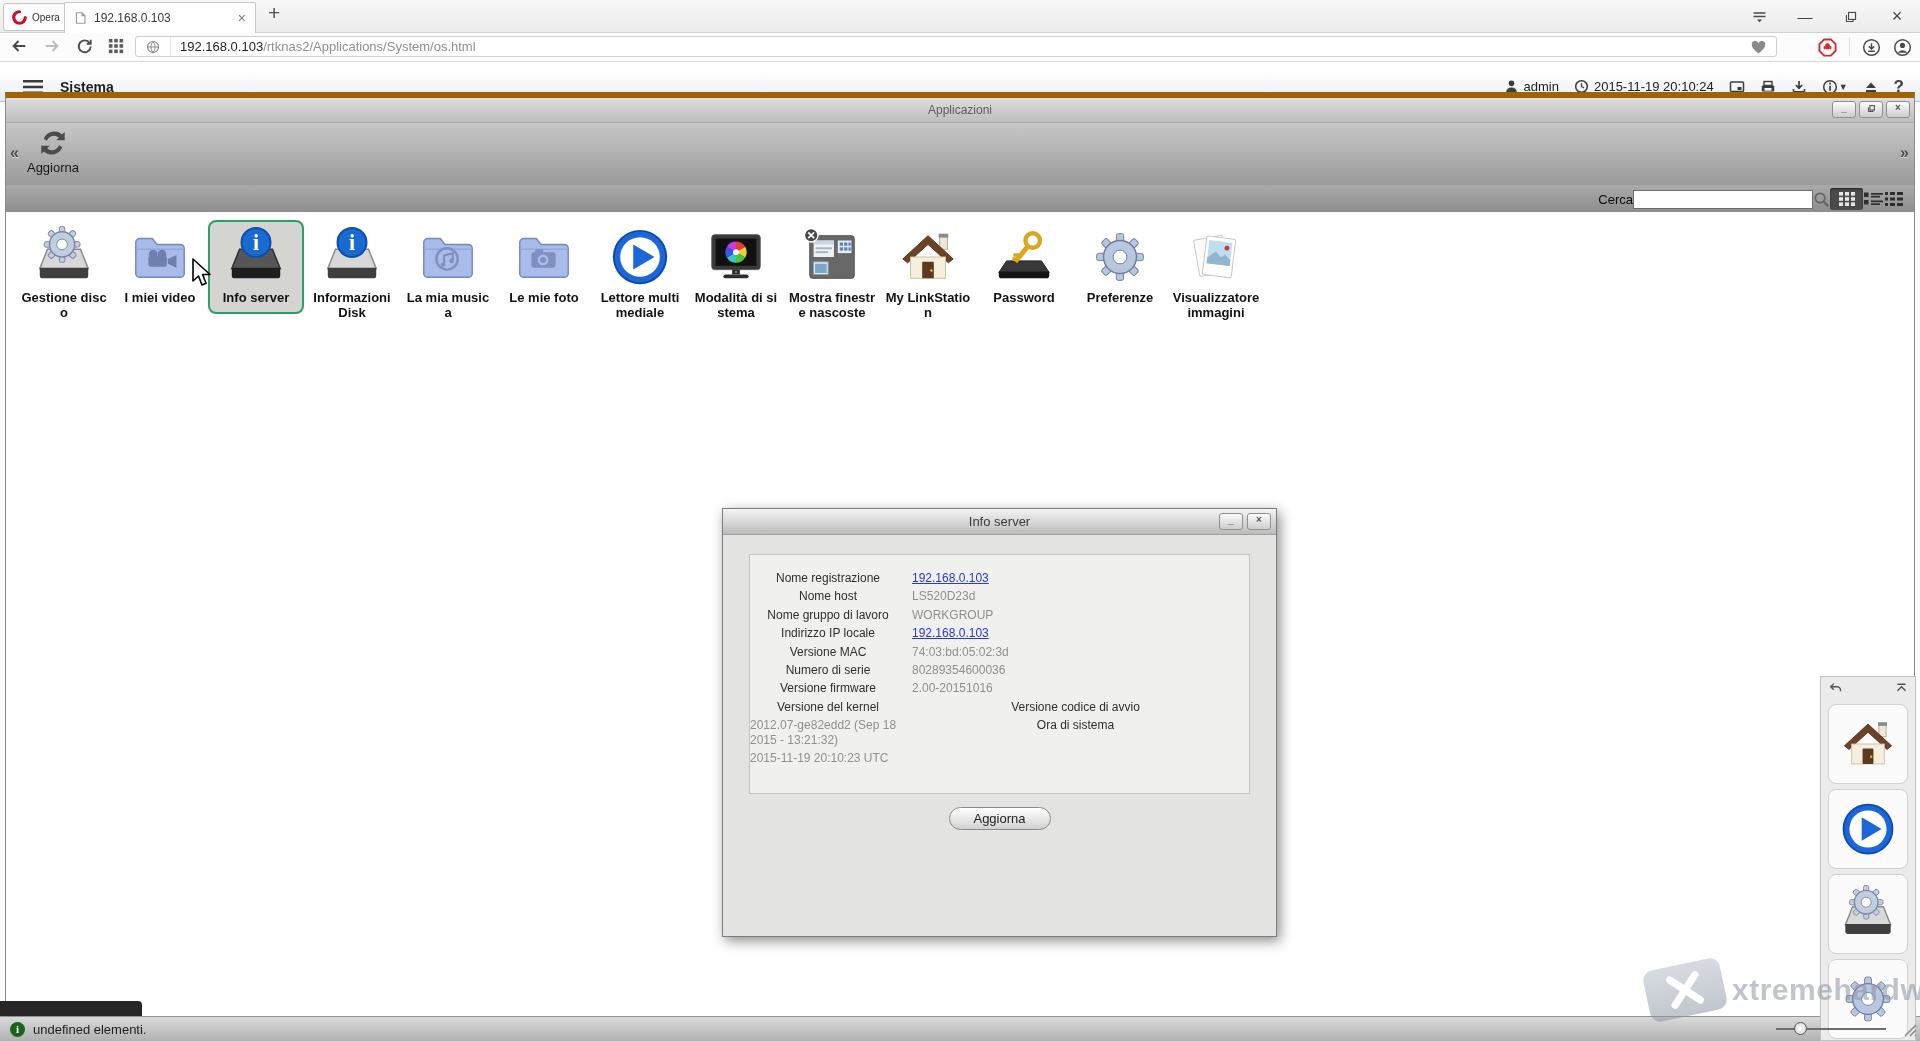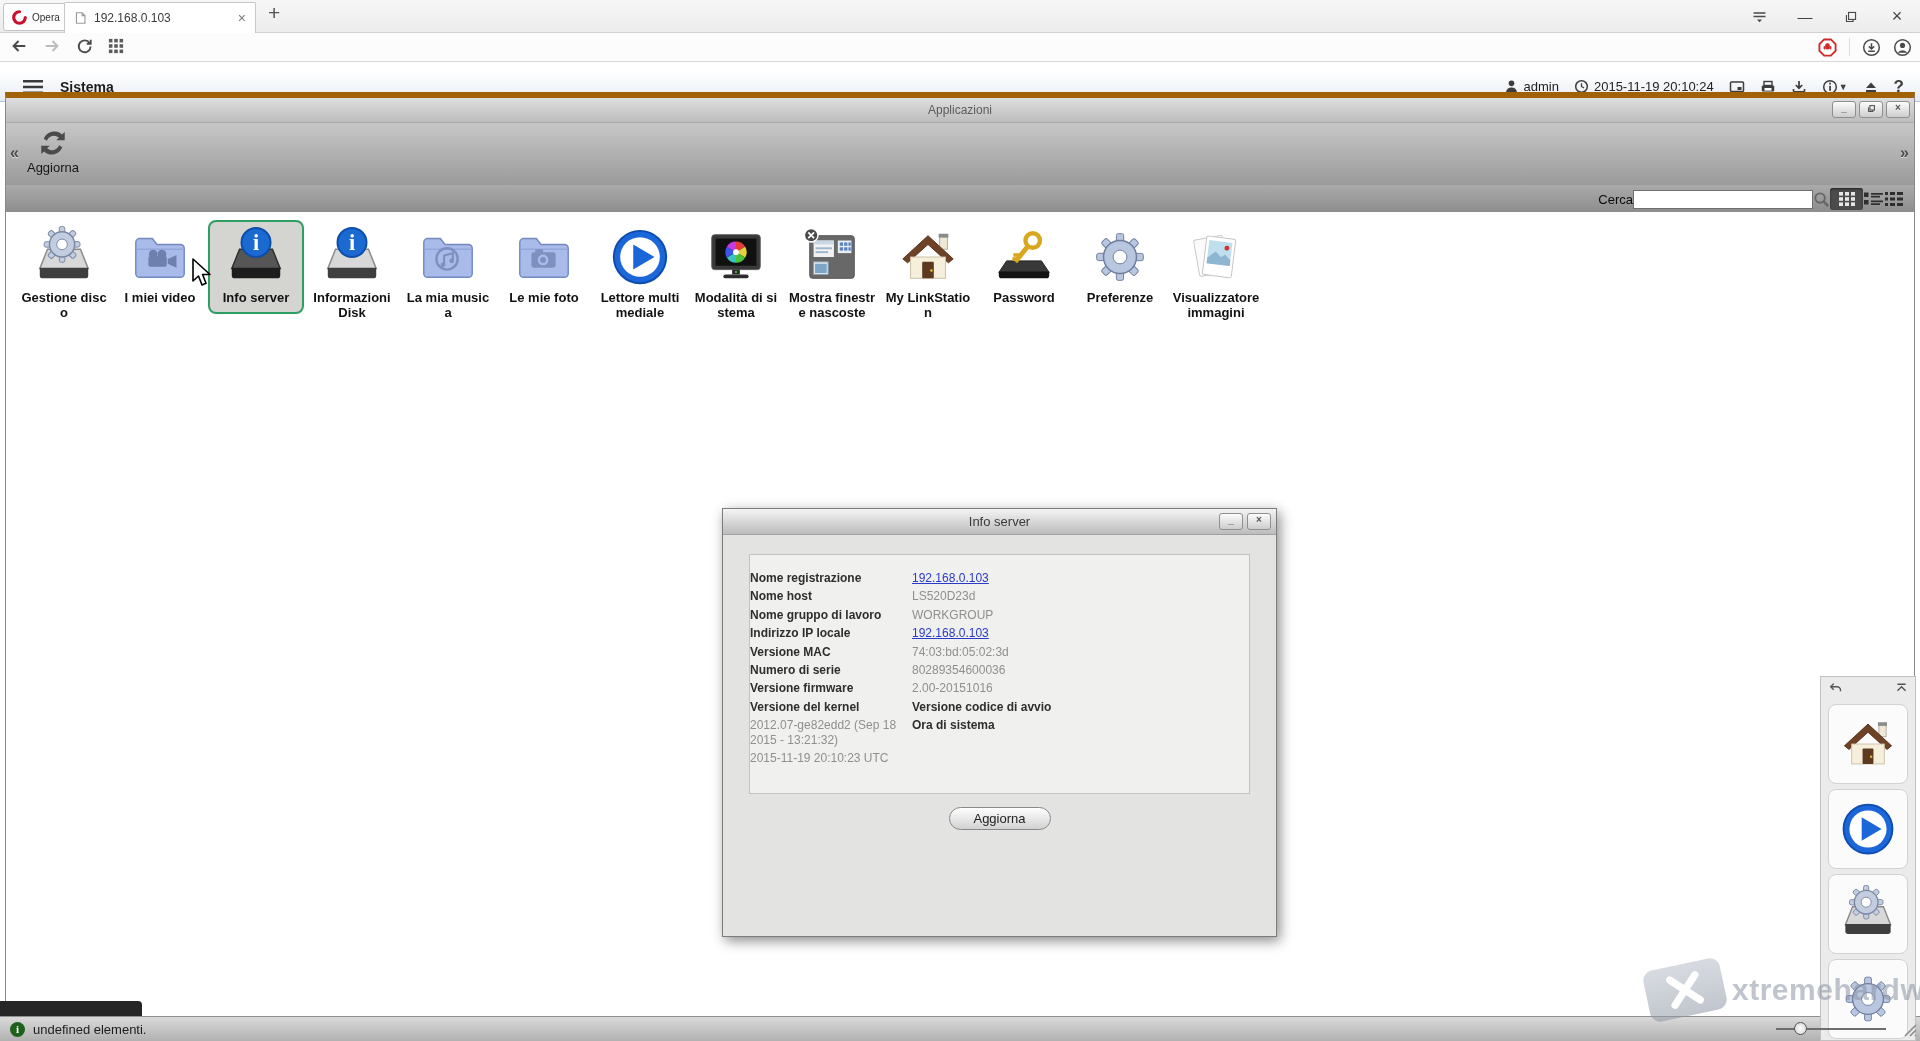--- a/index.html
+++ b/index.html
@@ -72,21 +72,21 @@
 
   
   .dialog{position:absolute;left:722px;top:508px;width:553px;height:427px;background:#e3e3e1;
           border:1px solid #7c7c7c;box-shadow:3px 4px 12px rgba(0,0,0,.45);z-index:5}
   .dlg-title{height:25px;background:linear-gradient(#f4f4f4,#bcbcbc);border-bottom:1px solid #a0a0a0;
              text-align:center;line-height:25px;font-size:13px;color:#3a3a3a;position:relative}
   .dlg-btns{position:absolute;right:5px;top:4px;display:flex;gap:4px}
   .dlg-box{position:absolute;left:26px;top:45px;width:501px;height:240px;background:#f0f0ee;
            border:1px solid #c2c2c0;box-sizing:border-box;padding:16px 10px 0 0}
   .rows{display:grid;grid-template-columns:156px 1fr;column-gap:6px;row-gap:4px;font-size:12px;line-height:1.2}
-  .d-label{text-align:left;font-weight:bold;color:#2e2e2e}
+  .d-label{text-align:center;font-weight:normal;color:#2e2e2e}
   .d-value{color:#8f8f8f}
   .d-value a{color:var(--link,#2a3bc8)}
   .dlg-btn{position:absolute;left:50%;transform:translateX(-50%);top:298px;width:102px;height:23px;
            border:1px solid #8a8a8a;border-radius:12px;background:linear-gradient(#ffffff,#d2d2d2);
            font-size:13px;color:#222;text-align:center;line-height:21px;box-sizing:border-box}
 
   
   .dock{position:absolute;right:4px;top:676px;width:96px;bottom:0;background:#ebebeb;
         border:1px solid #c2c2c2;z-index:7;box-sizing:border-box}
   .dock-head{height:22px;position:relative}
@@ -182,20 +182,34 @@
               <rect x="1" y="1" width="4" height="4"></rect>
               <rect x="7" y="1" width="4" height="4"></rect>
               <rect x="13" y="1" width="4" height="4"></rect>
               <rect x="1" y="7" width="4" height="4"></rect>
               <rect x="7" y="7" width="4" height="4"></rect>
               <rect x="13" y="7" width="4" height="4"></rect>
               <rect x="1" y="13" width="4" height="4"></rect>
               <rect x="7" y="13" width="4" height="4"></rect>
               <rect x="13" y="13" width="4" height="4"></rect>
             </g>
+          </svg>
+      </span>
+    </div>
+    <div class="urlbox">
+      <span class="url-badge">
+        <svg width="14" height="14" viewBox="0 0 16 16">
+            <circle cx="8" cy="8" r="6.3" fill="none" stroke="#8a8a8a" stroke-width="1.4"></circle>
+            <path d="M2 8 h12 M8 1.8 a9 9 0 0 1 0 12.4 M8 1.8 a9 9 0 0 0 0 12.4" fill="none" stroke="#8a8a8a" stroke-width="1.1"></path>
+          </svg>
+      </span>
+      <span class="url-text"><span class="url-host">192.168.0.103</span><span class="url-path">/rtknas2/Applications/System/os.html</span></span>
+      <span class="url-heart">
+        <svg width="17" height="16" viewBox="0 0 20 18">
+            <path d="M10 16.5 C4 11.8 2.2 9 2.2 6.6 A3.9 3.9 0 0 1 10 5.2 A3.9 3.9 0 0 1 17.8 6.6 C17.8 9 16 11.8 10 16.5 Z" fill="#8a8a8a"></path>
           </svg>
       </span>
     </div>
     <div class="addr-right">
       <span>
         <svg width="19" height="19" viewBox="0 0 20 20">
             <path d="M6.5 1.5 h7 l5 5 v7 l-5 5 h-7 l-5 -5 v-7 Z" fill="#fff" stroke="#cf2b2b" stroke-width="2"></path>
             <rect x="7.6" y="5.6" width="4.8" height="6.4" rx="2" fill="#cf2b2b"></rect>
             <rect x="5.9" y="8.3" width="2" height="3.7" rx="1" fill="#cf2b2b"></rect>
             <rect x="12.1" y="8.3" width="2" height="3.7" rx="1" fill="#cf2b2b"></rect>

